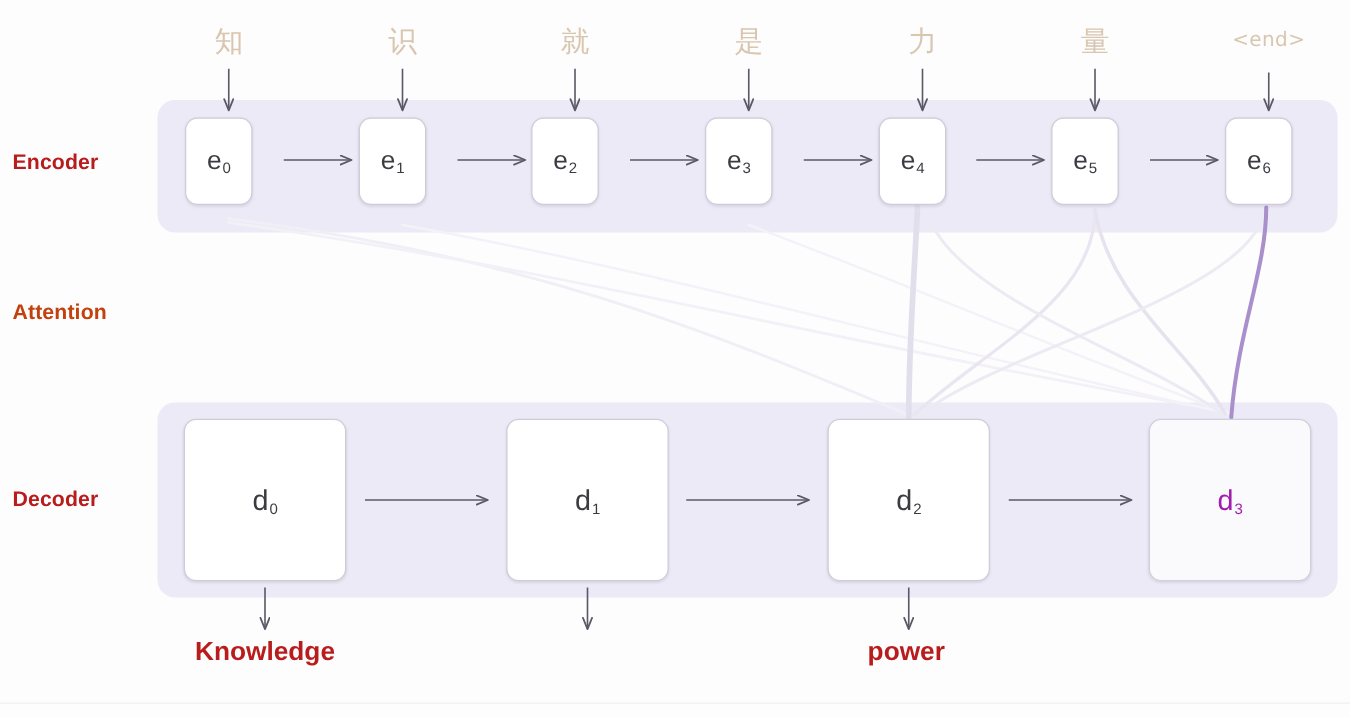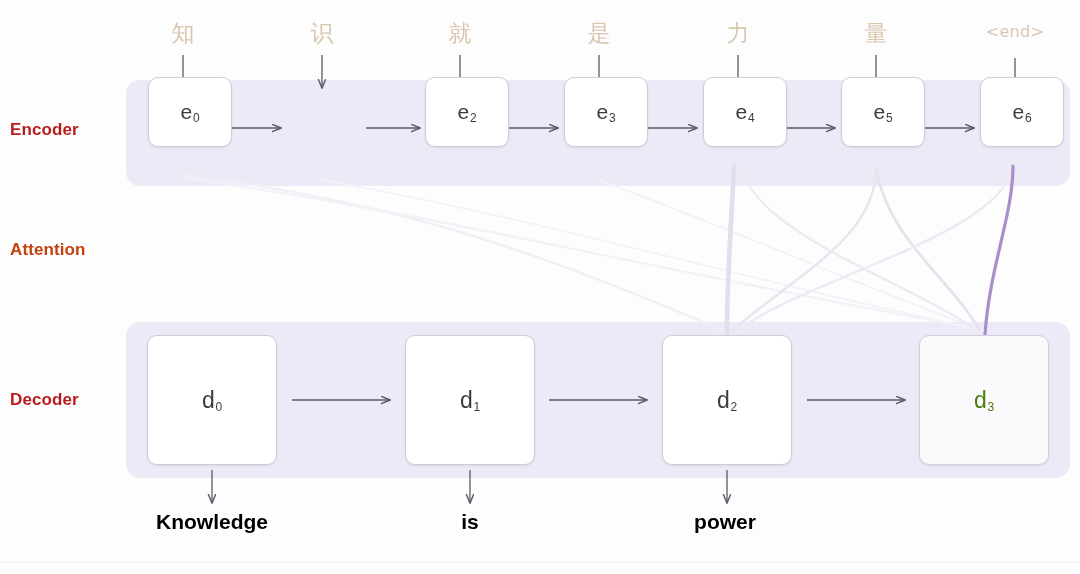--- a/index.html
+++ b/index.html
@@ -77,35 +77,35 @@
     font-family: "Liberation Sans", "DejaVu Sans", sans-serif;
   }
   .cell .lbl sub {
     font-size: 12px;
     vertical-align: baseline;
     position: relative;
     bottom: -3px;
     left: 0.5px;
   }
   .enc-cell {
-    width: 84px;
+    width: 54px;
     height: 70px;
-    top: 77px;
+    top: 94px;
   }
   .dec-cell {
     width: 130px;
     height: 130px;
     top: 335px;
   }
   .dec-cell .lbl { font-size: 23px; }
   .dec-cell.muted {
     background: #fafafc;
     border-color: #d2cfdc;
   }
-  .dec-cell.muted .lbl { color: #4d7c0f; }
+  .dec-cell.muted .lbl { color: #a21caf; }
 
   
   .row-label {
     position: absolute;
     font-size: 17px;
     font-weight: bold;
     color: #b91c1c;
     letter-spacing: 0.1px;
   }
   #encoder-label { left: 10px; top: 120px; }
@@ -140,21 +140,21 @@
 
   
   .outword {
     position: absolute;
     top: 510px;
     width: 240px;
     margin-left: -120px;
     text-align: center;
     font-size: 21px;
     font-weight: bold;
-    color: #000000;
+    color: #b91c1c;
     white-space: nowrap;
   }
 </style>
 </head>
 <body>
 
 <div id="canvas">
 
   <div class="band" id="encoder-band"></div>
   <div class="band" id="decoder-band"></div>
@@ -227,20 +227,23 @@
   <div class="token" style="left:322px">识</div>
   <div class="token" style="left:460px">就</div>
   <div class="token" style="left:599px">是</div>
   <div class="token" style="left:738px">力</div>
   <div class="token" style="left:876px">量</div>
   <div class="token end-token" style="left:1015px">&lt;end&gt;</div>
 
   <div class="cell enc-cell" style="left:148px">
     <span class="lbl"><span>e</span><sub>0</sub></span>
   </div>
+  <div class="cell enc-cell" style="left:287px">
+    <span class="lbl"><span>e</span><sub>1</sub></span>
+  </div>
   <div class="cell enc-cell" style="left:425px">
     <span class="lbl"><span>e</span><sub>2</sub></span>
   </div>
   <div class="cell enc-cell" style="left:564px">
     <span class="lbl"><span>e</span><sub>3</sub></span>
   </div>
   <div class="cell enc-cell" style="left:703px">
     <span class="lbl"><span>e</span><sub>4</sub></span>
   </div>
   <div class="cell enc-cell" style="left:841px">
@@ -257,16 +260,15 @@
     <span class="lbl"><span>d</span><sub>1</sub></span>
   </div>
   <div class="cell dec-cell" style="left:662px">
     <span class="lbl"><span>d</span><sub>2</sub></span>
   </div>
   <div class="cell dec-cell muted" style="left:919px">
     <span class="lbl"><span>d</span><sub>3</sub></span>
   </div>
 
   <div class="outword" style="left:212px">Knowledge</div>
-  <div class="outword" style="left:470px">is</div>
   <div class="outword" style="left:725px">power</div>
 
 </div>
 
 </body></html>

